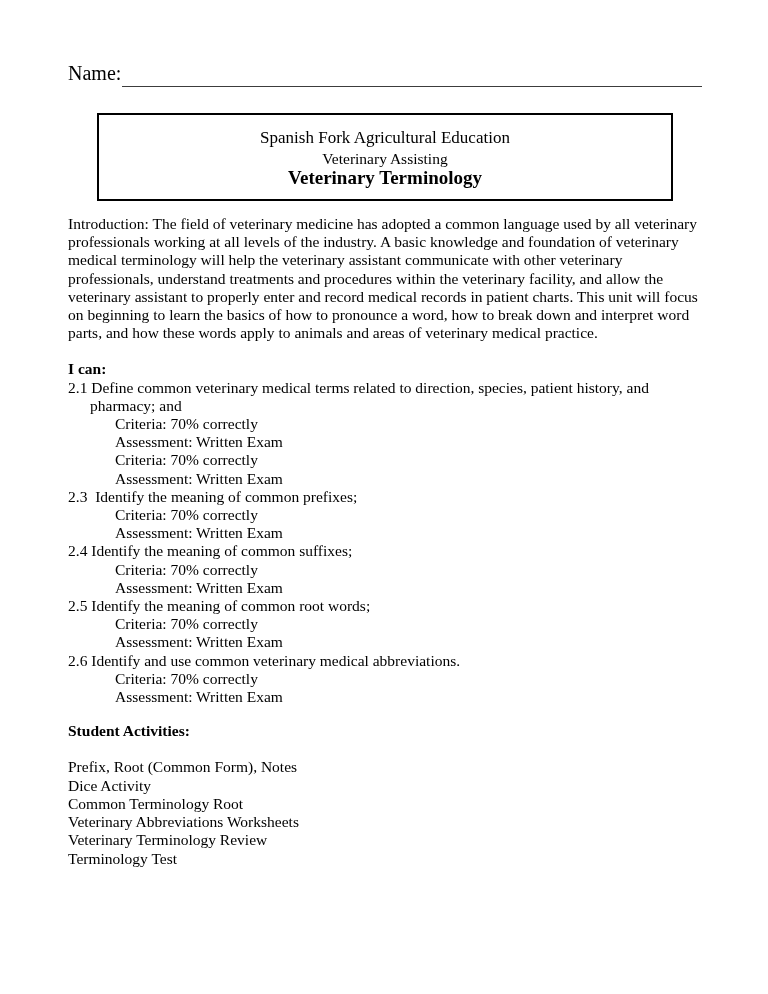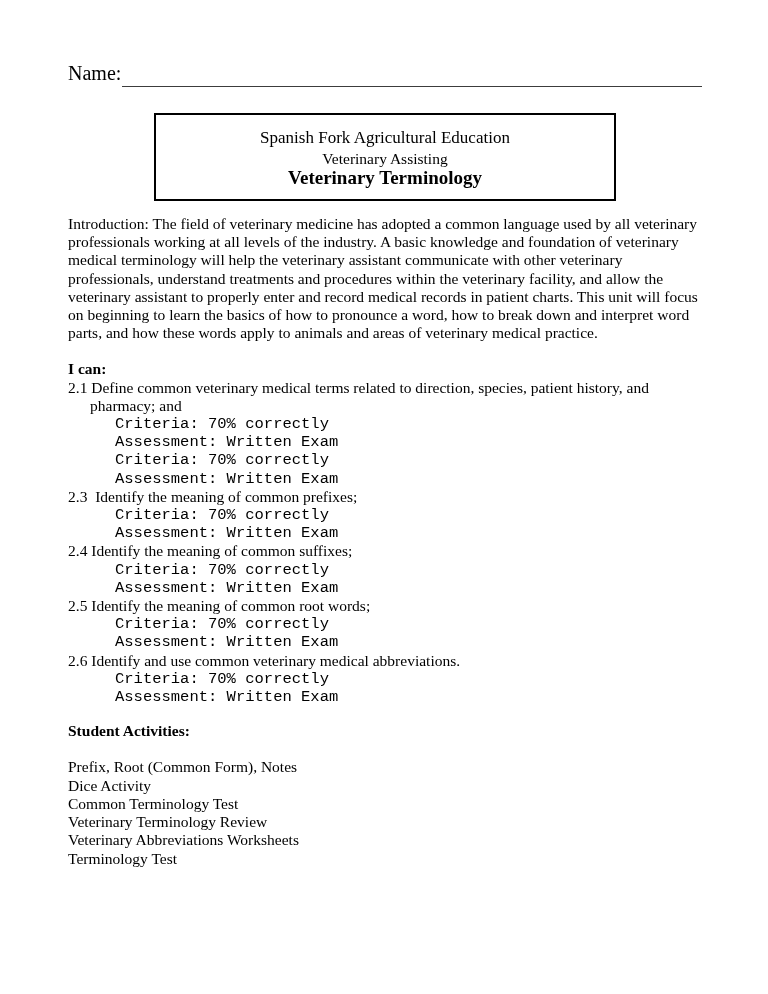--- a/index.html
+++ b/index.html
@@ -29,21 +29,21 @@
   .name-line {
     flex: 1;
     border-bottom: 1px solid #3c3c3c;
     transform: translateY(2px);
     margin-left: 1px;
     height: 14px;
   }
 
   
   .title-box {
-    width: 462px;
+    width: 576px;
     margin: 0 auto 14px auto;
     border: 2px solid #000000;
     text-align: center;
     padding: 12px 10px 12px 10px;
   }
   .title-box .school { font-size: 17px; line-height: 22px; }
   .title-box .program { font-size: 15.5px; line-height: 19px; }
   .title-box .unit { font-size: 19px; line-height: 19px; font-weight: bold; }
 
   
@@ -55,21 +55,20 @@
   .bold { font-weight: normal; }
 
   .i-can-heading { font-weight: bold; }
 
   .objective-line {
     padding-left: 22px;
     text-indent: -22px;
   }
   .sub-line {
     padding-left: 47px;
-    font-family: Liberation Mono, monospace;
   }
 
   .activities-heading {
     font-weight: bold;
     margin-top: 16px;
     margin-bottom: 18px;
   }
   .activity-item { }
 </style>
 </head>
@@ -126,19 +125,19 @@
     <div>
       <div class="objective-line"><span>2.6</span> <span>Identify and use common veterinary medical abbreviations.</span></div>
       <div class="sub-line">Criteria: 70% correctly</div>
       <div class="sub-line">Assessment: Written Exam</div>
     </div>
 
     <div class="activities-heading">Student Activities:</div>
 
     <div class="activity-item">Prefix, Root (Common Form), Notes</div>
     <div class="activity-item">Dice Activity</div>
-    <div class="activity-item">Common Terminology Test</div>
+    <div class="activity-item">Common Terminology Root</div>
+    <div class="activity-item">Veterinary Abbreviations Worksheets</div>
     <div class="activity-item">Veterinary Terminology Review</div>
-    <div class="activity-item">Veterinary Abbreviations Worksheets</div>
     <div class="activity-item">Terminology Test</div>
 
   </div>
 </div>
 
 </body></html>

